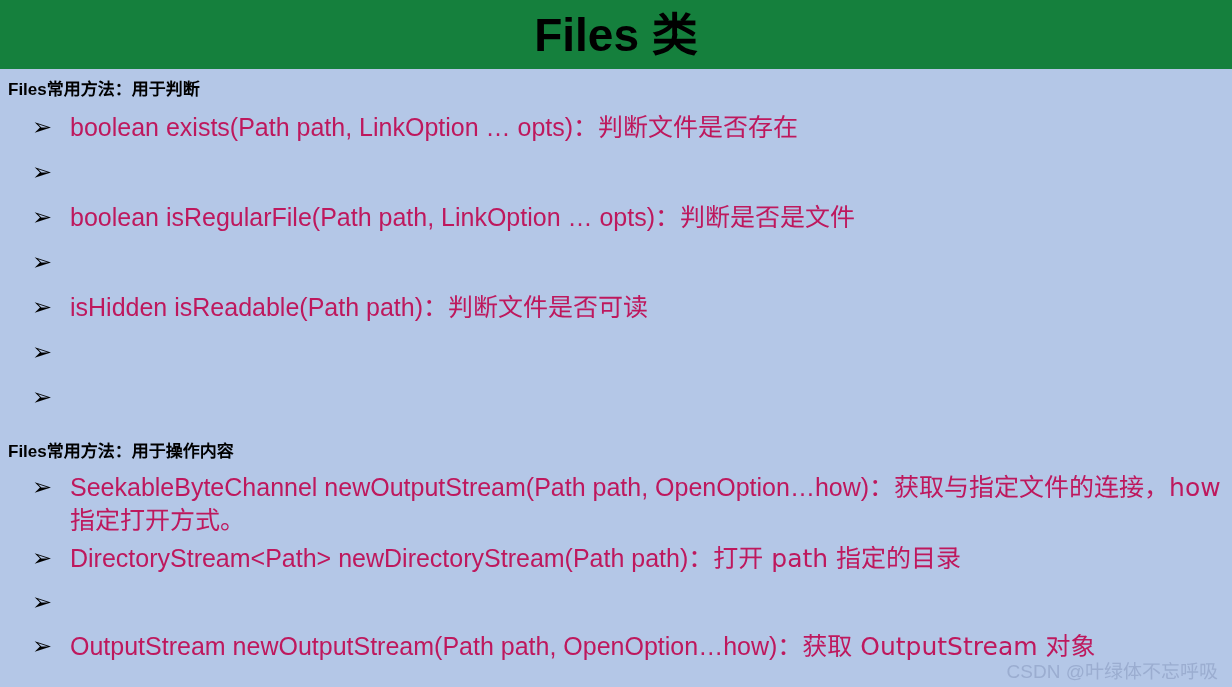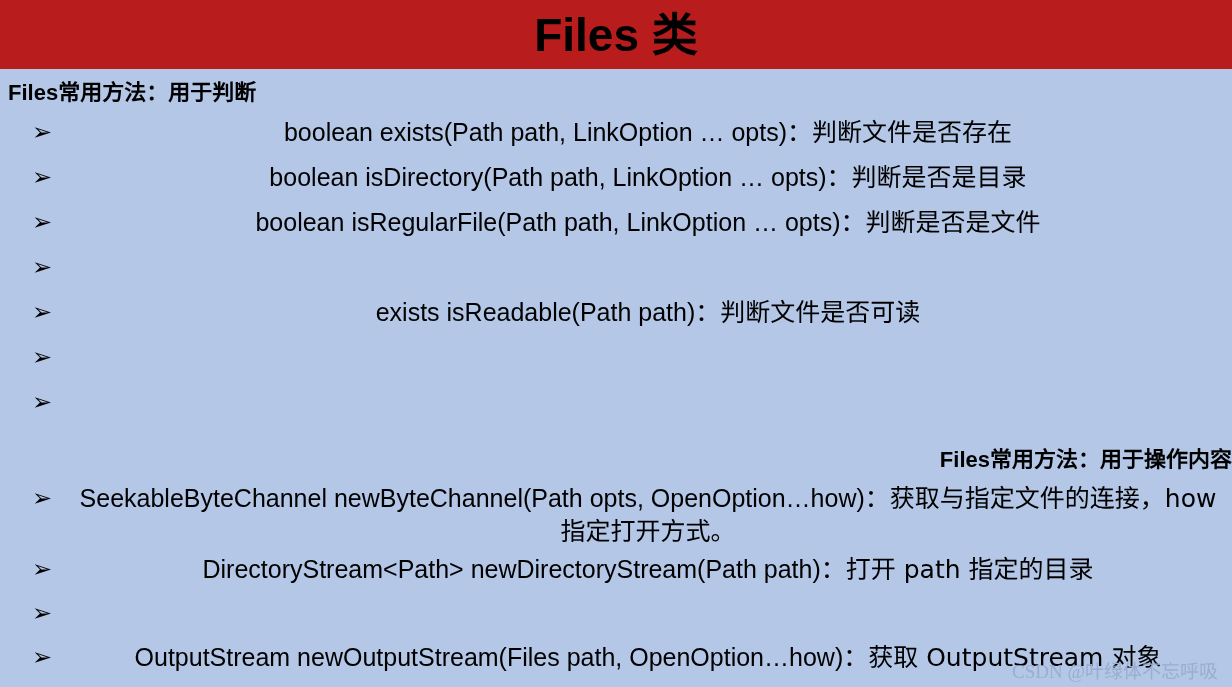--- a/index.html
+++ b/index.html
@@ -21,21 +21,21 @@
     background: #ffffff;
     box-sizing: border-box;
   }
   
   .title-band {
     position: absolute;
     left: 0;
     top: 0;
     width: 1232px;
     height: 69px;
-    background: #b91c1c;
+    background: #15803d;
     display: flex;
     align-items: center;
     justify-content: center;
   }
   .slide-title {
     font-size: 46px;
     font-weight: bold;
     color: #000000;
     letter-spacing: 0px;
     line-height: 1;
@@ -50,30 +50,30 @@
     height: 618px;
     background: #b4c7e7;
     box-sizing: border-box;
     padding: 0;
     overflow: hidden;
   }
   .section {
     position: relative;
   }
   .section-heading {
-    font-size: 22px;
+    font-size: 17px;
     font-weight: bold;
     color: #000000;
     margin: 0;
     padding: 0 0 0 8px;
     line-height: 1.1;
     white-space: nowrap;
   }
   .sec1-heading { padding-top: 12px; }
-  .sec2-heading { padding-top: 7px; text-align: right; }
+  .sec2-heading { padding-top: 7px; }
 
   .bullet-list {
     list-style: none;
     margin: 0;
     padding: 0;
   }
   .bullet-item {
     position: relative;
     display: flex;
     align-items: flex-start;
@@ -93,23 +93,22 @@
     line-height: 33px;
     color: #000000;
     text-align: left;
     -webkit-text-stroke: 0px;
     font-family: "DejaVu Sans", sans-serif;
   }
   .bullet-text {
     flex: 1 1 auto;
     font-size: 25px;
     line-height: 33px;
-    color: #000000;
+    color: #be185d;
     word-break: break-word;
-    text-align: center;
   }
   .code {
     font-family: "Liberation Sans", "DejaVu Sans", sans-serif;
   }
   .sep {
     font-family: "Liberation Sans", "DejaVu Sans", sans-serif;
   }
   .cn {
     font-family: "DejaVu Sans", "Liberation Sans", sans-serif;
   }
@@ -118,21 +117,21 @@
     height: 16px;
   }
   
   .watermark {
     position: absolute;
     right: 14px;
     bottom: 4px;
     font-size: 19px;
     color: #9badd0;
     white-space: nowrap;
-    font-family: Liberation Serif, serif;
+    font-family: Liberation Sans, sans-serif;
     pointer-events: none;
   }
 </style>
 </head>
 <body>
 
 <div class="slide">
 
   <div class="title-band">
     <div class="slide-title">Files 类</div>
@@ -145,35 +144,34 @@
 
       <ul class="bullet-list">
 
         <li class="bullet-item">
           <span class="bullet-marker">➢</span>
           <span class="bullet-text"><span class="code">boolean exists(Path path, LinkOption … opts)</span><span class="sep">：</span><span class="cn">判断文件是否存在</span></span>
         </li>
 
         <li class="bullet-item">
           <span class="bullet-marker">➢</span>
-          <span class="bullet-text"><span class="code">boolean isDirectory(Path path, LinkOption … opts)</span><span class="sep">：</span><span class="cn">判断是否是目录</span></span>
         </li>
 
         <li class="bullet-item">
           <span class="bullet-marker">➢</span>
           <span class="bullet-text"><span class="code">boolean isRegularFile(Path path, LinkOption … opts)</span><span class="sep">：</span><span class="cn">判断是否是文件</span></span>
         </li>
 
         <li class="bullet-item">
           <span class="bullet-marker">➢</span>
         </li>
 
         <li class="bullet-item">
           <span class="bullet-marker">➢</span>
-          <span class="bullet-text"><span class="code">exists isReadable(Path path)</span><span class="sep">：</span><span class="cn">判断文件是否可读</span></span>
+          <span class="bullet-text"><span class="code">isHidden isReadable(Path path)</span><span class="sep">：</span><span class="cn">判断文件是否可读</span></span>
         </li>
 
         <li class="bullet-item">
           <span class="bullet-marker">➢</span>
         </li>
 
         <li class="bullet-item">
           <span class="bullet-marker">➢</span>
         </li>
 
@@ -182,35 +180,35 @@
 
     <span class="gap"></span>
 
     <div class="section sec2">
       <div class="section-heading sec2-heading">Files常用方法：用于操作内容</div>
 
       <ul class="bullet-list">
 
         <li class="bullet-item">
           <span class="bullet-marker">➢</span>
-          <span class="bullet-text"><span class="code">SeekableByteChannel newByteChannel(Path opts, OpenOption…how)</span><span class="sep">：</span><span class="cn">获取与指定文件的连接，how 指定打开方式。</span></span>
+          <span class="bullet-text"><span class="code">SeekableByteChannel newOutputStream(Path path, OpenOption…how)</span><span class="sep">：</span><span class="cn">获取与指定文件的连接，how 指定打开方式。</span></span>
         </li>
 
         <li class="bullet-item">
           <span class="bullet-marker">➢</span>
           <span class="bullet-text"><span class="code">DirectoryStream&lt;Path&gt;  newDirectoryStream(Path path)</span><span class="sep">：</span><span class="cn">打开 path 指定的目录</span></span>
         </li>
 
         <li class="bullet-item">
           <span class="bullet-marker">➢</span>
         </li>
 
         <li class="bullet-item">
           <span class="bullet-marker">➢</span>
-          <span class="bullet-text"><span class="code">OutputStream newOutputStream(Files path, OpenOption…how)</span><span class="sep">：</span><span class="cn">获取 OutputStream 对象</span></span>
+          <span class="bullet-text"><span class="code">OutputStream newOutputStream(Path path, OpenOption…how)</span><span class="sep">：</span><span class="cn">获取 OutputStream 对象</span></span>
         </li>
 
       </ul>
     </div>
 
     <div class="watermark">CSDN @叶绿体不忘呼吸</div>
 
   </div>
 </div>
 

